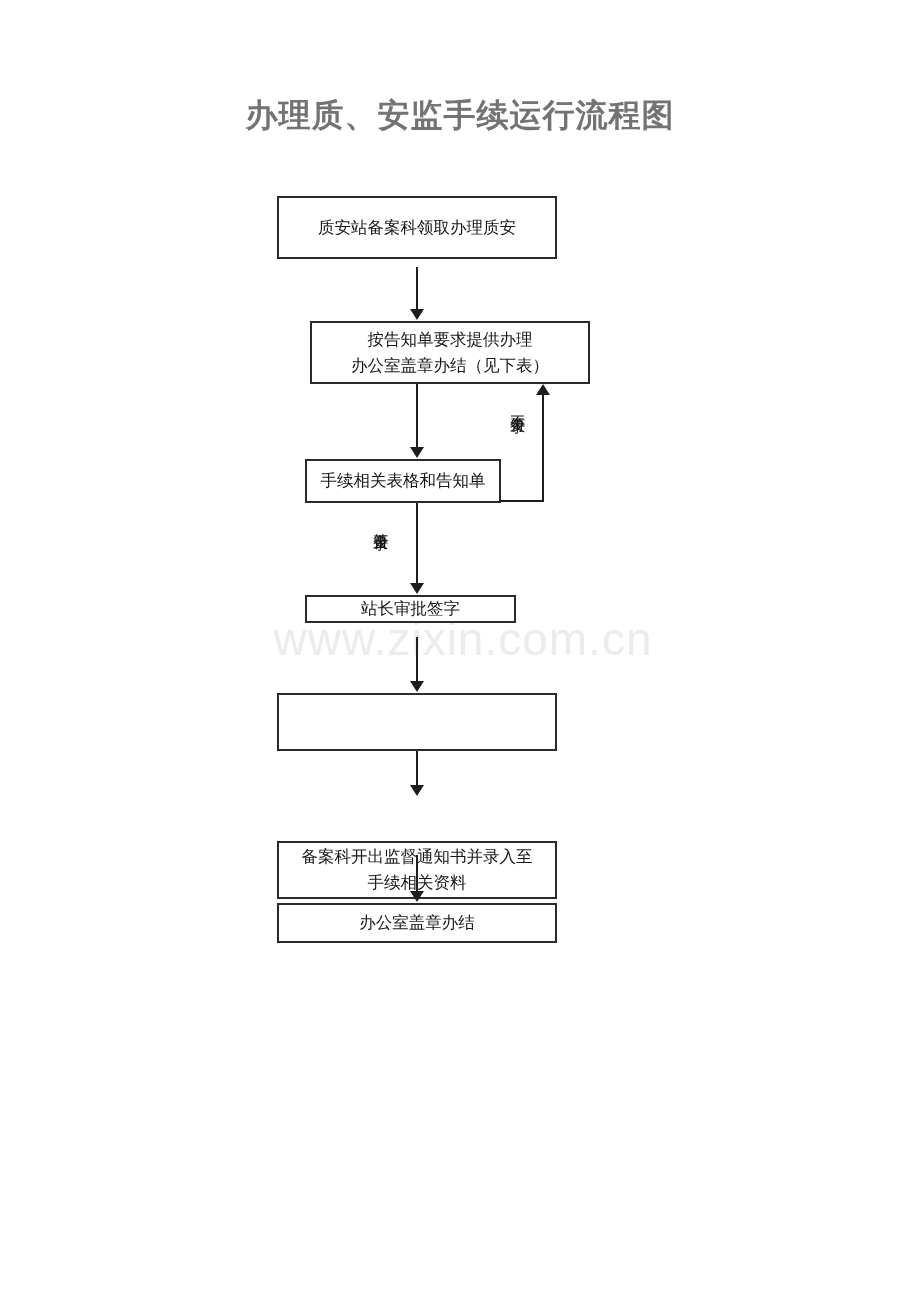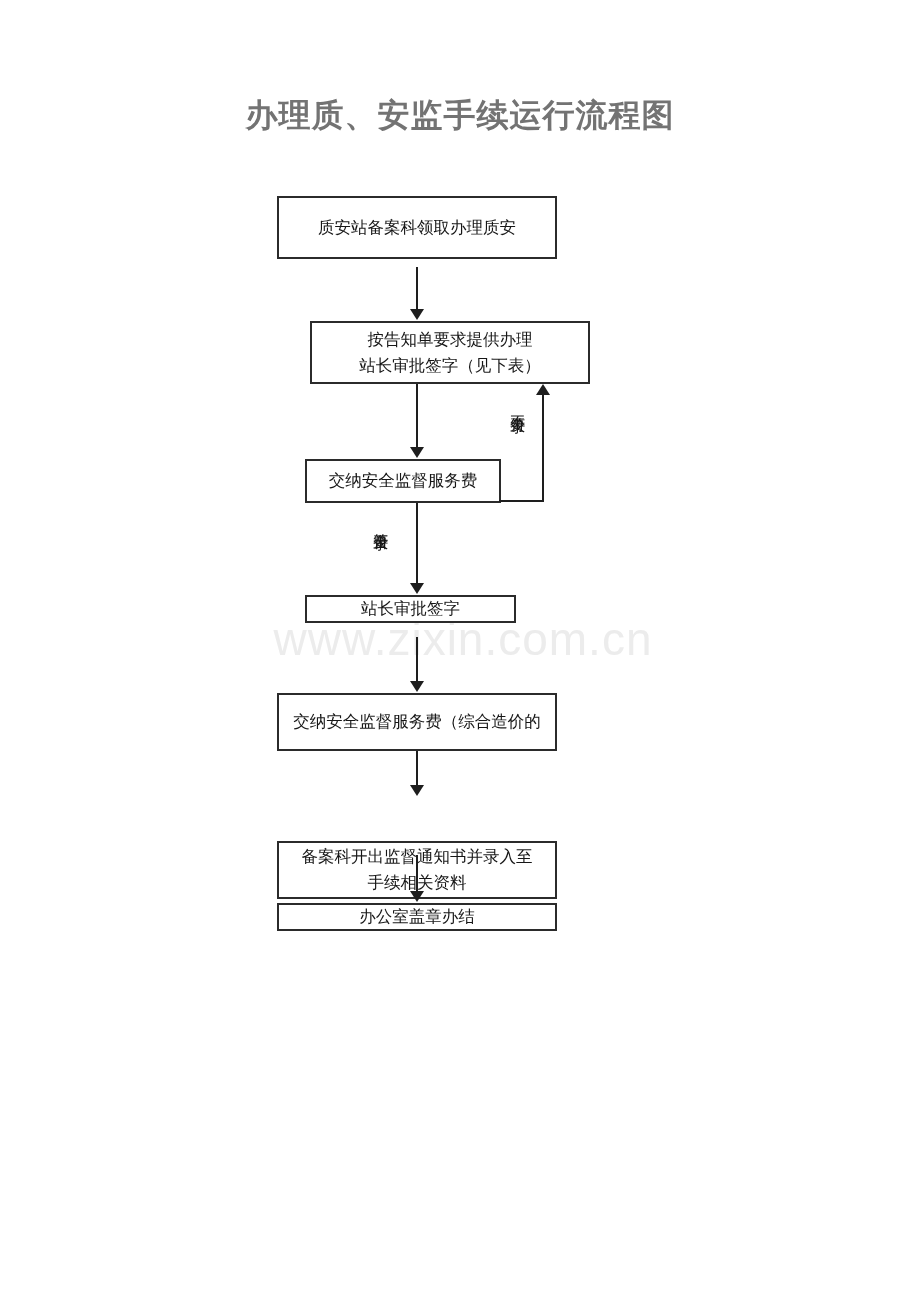--- a/index.html
+++ b/index.html
@@ -81,21 +81,21 @@
   }
   .node .txt { display: block; width: 100%; }
 
   
   #node-1 { left: 277px; top: 196px;  width: 280px; height: 63px; }
   #node-2 { left: 277px; top: 321px;  width: 280px; height: 63px; margin-left: 33px; }
   #node-3 { left: 305px; top: 459px;  width: 196px; height: 44px; }
   #node-4 { left: 305px; top: 595px;  width: 211px; height: 28px; }
   #node-5 { left: 277px; top: 693px;  width: 280px; height: 58px; }
   #node-6 { left: 277px; top: 797px;  width: 280px; height: 58px; margin-top: 44px; }
-  #node-7 { left: 277px; top: 903px;  width: 280px; height: 28px; }
+  #node-7 { left: 277px; top: 903px;  width: 280px; height: 40px; }
 
   
   .vline {
     position: absolute;
     width: 2px;
     background: #1e1e1e;
   }
   .hline {
     position: absolute;
     height: 2px;
@@ -171,30 +171,30 @@
         <span class="txt">质安站备案科领取办理质安</span>
       </span>
     </div>
 
     <div class="vline" id="edge1-line"></div>
     <div class="arrow-down" id="edge1-head"></div>
 
     <div class="node" id="node-2">
       <span>
         <span class="txt">按告知单要求提供办理</span>
-        <span class="txt">站长审批签字（见下表）</span>
+        <span class="txt">办公室盖章办结（见下表）</span>
       </span>
     </div>
 
     <div class="vline" id="edge2-line"></div>
     <div class="arrow-down" id="edge2-head"></div>
 
     <div class="node" id="node-3">
       <span>
-        <span class="txt">交纳安全监督服务费</span>
+        <span class="txt">手续相关表格和告知单</span>
       </span>
     </div>
 
     <div class="hline" id="fb-h"></div>
     <div class="vline" id="fb-v"></div>
     <div class="arrow-up" id="fb-head"></div>
     <div class="vlabel" id="label-reject">不符要求</div>
 
     <div class="vline" id="edge3-line"></div>
     <div class="arrow-down" id="edge3-head"></div>
@@ -204,21 +204,20 @@
       <span>
         <span class="txt">站长审批签字</span>
       </span>
     </div>
 
     <div class="vline" id="edge4-line"></div>
     <div class="arrow-down" id="edge4-head"></div>
 
     <div class="node" id="node-5">
       <span>
-        <span class="txt">交纳安全监督服务费（综合造价的</span>
       </span>
     </div>
 
     <div class="vline" id="edge5-line"></div>
     <div class="arrow-down" id="edge5-head"></div>
 
     <div class="node" id="node-6">
       <span>
         <span class="txt">备案科开出监督通知书并录入至</span>
         <span class="txt">手续相关资料</span>

